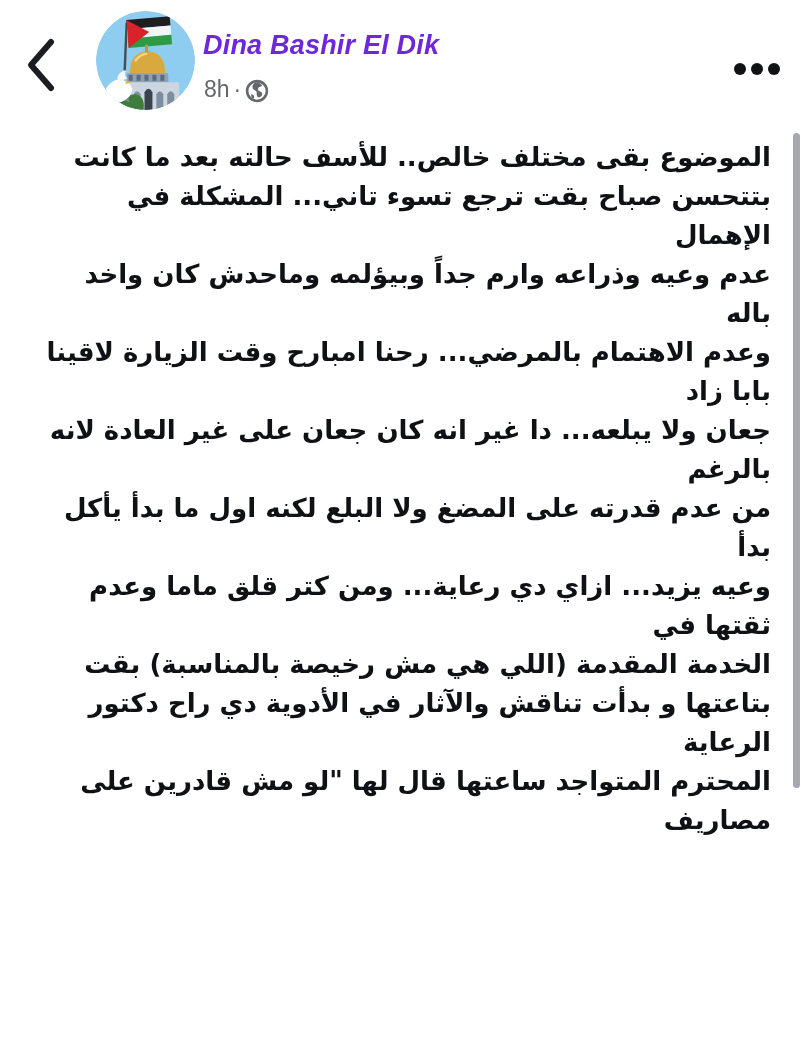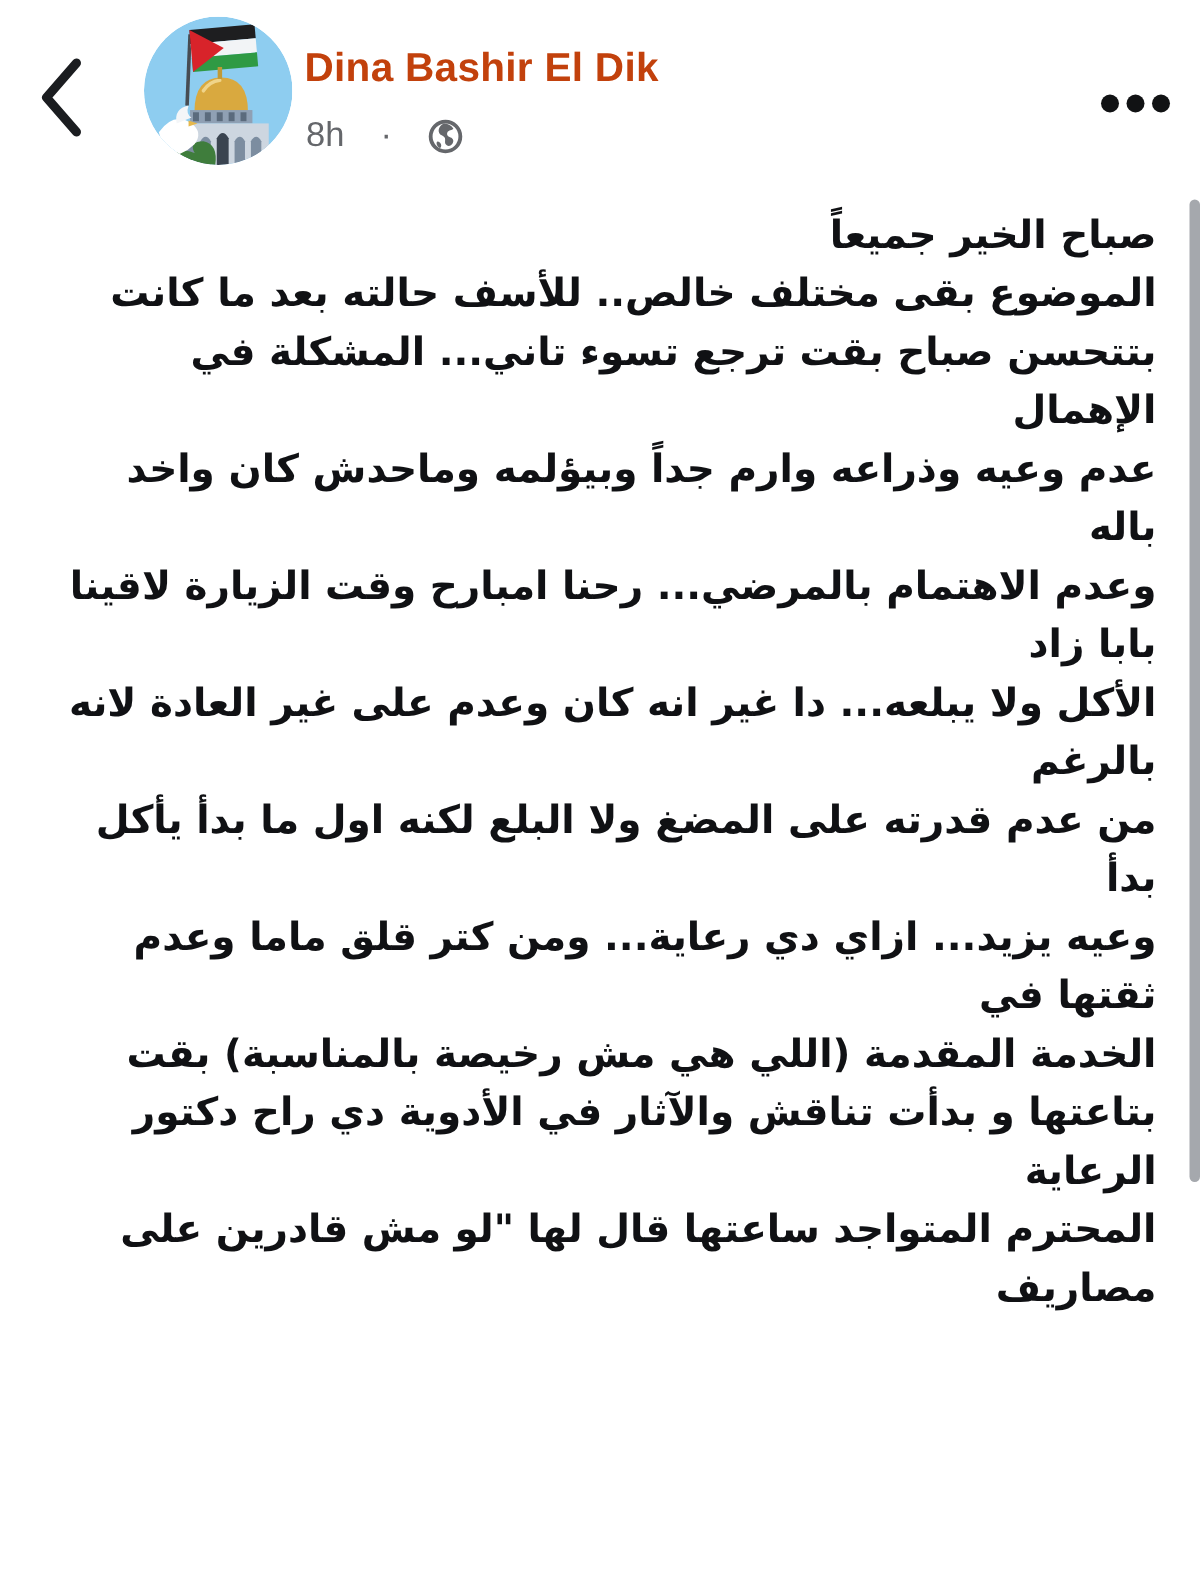--- a/index.html
+++ b/index.html
@@ -31,30 +31,31 @@
     border-radius: 50%;
     overflow: hidden;
     cursor: pointer;
   }
   .avatar-wrap svg { display: block; width: 100%; height: 100%; }
   .profile-name {
     position: absolute;
     left: 203px; top: 30px;
     font-size: 27px;
     font-weight: 700;
-    color: #c2410c;
+    color: #6d28d9;
     letter-spacing: 0.2px;
     cursor: pointer;
+    font-style: italic;
   }
   .meta-row {
     position: absolute;
     left: 204px; top: 76px;
     display: flex;
     align-items: center;
-    gap: 24px;
+    gap: 4px;
     font-size: 23px;
     color: #65676b;
     cursor: pointer;
   }
   .meta-row .globe { display: inline-flex; margin-top: 2px; }
   .more-btn {
     position: absolute;
     left: 728px; top: 56px;
     width: 58px; height: 26px;
     display: flex;
@@ -173,26 +174,25 @@
 
   <button class="more-btn" aria-label="More options">
     <span class="dot"></span>
     <span class="dot"></span>
     <span class="dot"></span>
   </button>
 
 </div>
 
 <div class="post-text" dir="rtl">
-    <div class="post-line">صباح الخير جميعاً</div>
     <div class="post-line">الموضوع بقى مختلف خالص.. للأسف حالته بعد ما كانت</div>
     <div class="post-line">بتتحسن صباح بقت ترجع تسوء تاني...  المشكلة في الإهمال</div>
     <div class="post-line">عدم وعيه وذراعه وارم جداً وبيؤلمه وماحدش كان واخد باله</div>
     <div class="post-line">وعدم الاهتمام بالمرضي... رحنا امبارح وقت الزيارة لاقينا بابا زاد</div>
-    <div class="post-line">الأكل ولا يبلعه... دا غير انه كان وعدم على غير العادة لانه بالرغم</div>
+    <div class="post-line">جعان ولا يبلعه... دا غير انه كان جعان على غير العادة لانه بالرغم</div>
     <div class="post-line">من عدم قدرته على المضغ ولا البلع لكنه اول ما بدأ يأكل بدأ</div>
     <div class="post-line">وعيه يزيد... ازاي دي رعاية...  ومن كتر قلق ماما وعدم ثقتها في</div>
     <div class="post-line">الخدمة المقدمة (اللي هي مش رخيصة بالمناسبة)  بقت</div>
     <div class="post-line">بتاعتها و بدأت تناقش والآثار في الأدوية  دي راح دكتور الرعاية</div>
     <div class="post-line">المحترم المتواجد ساعتها قال لها "لو مش قادرين على مصاريف</div>
   </div>
 
 <div class="scrollbar-thumb"></div>
 
 </body></html>

